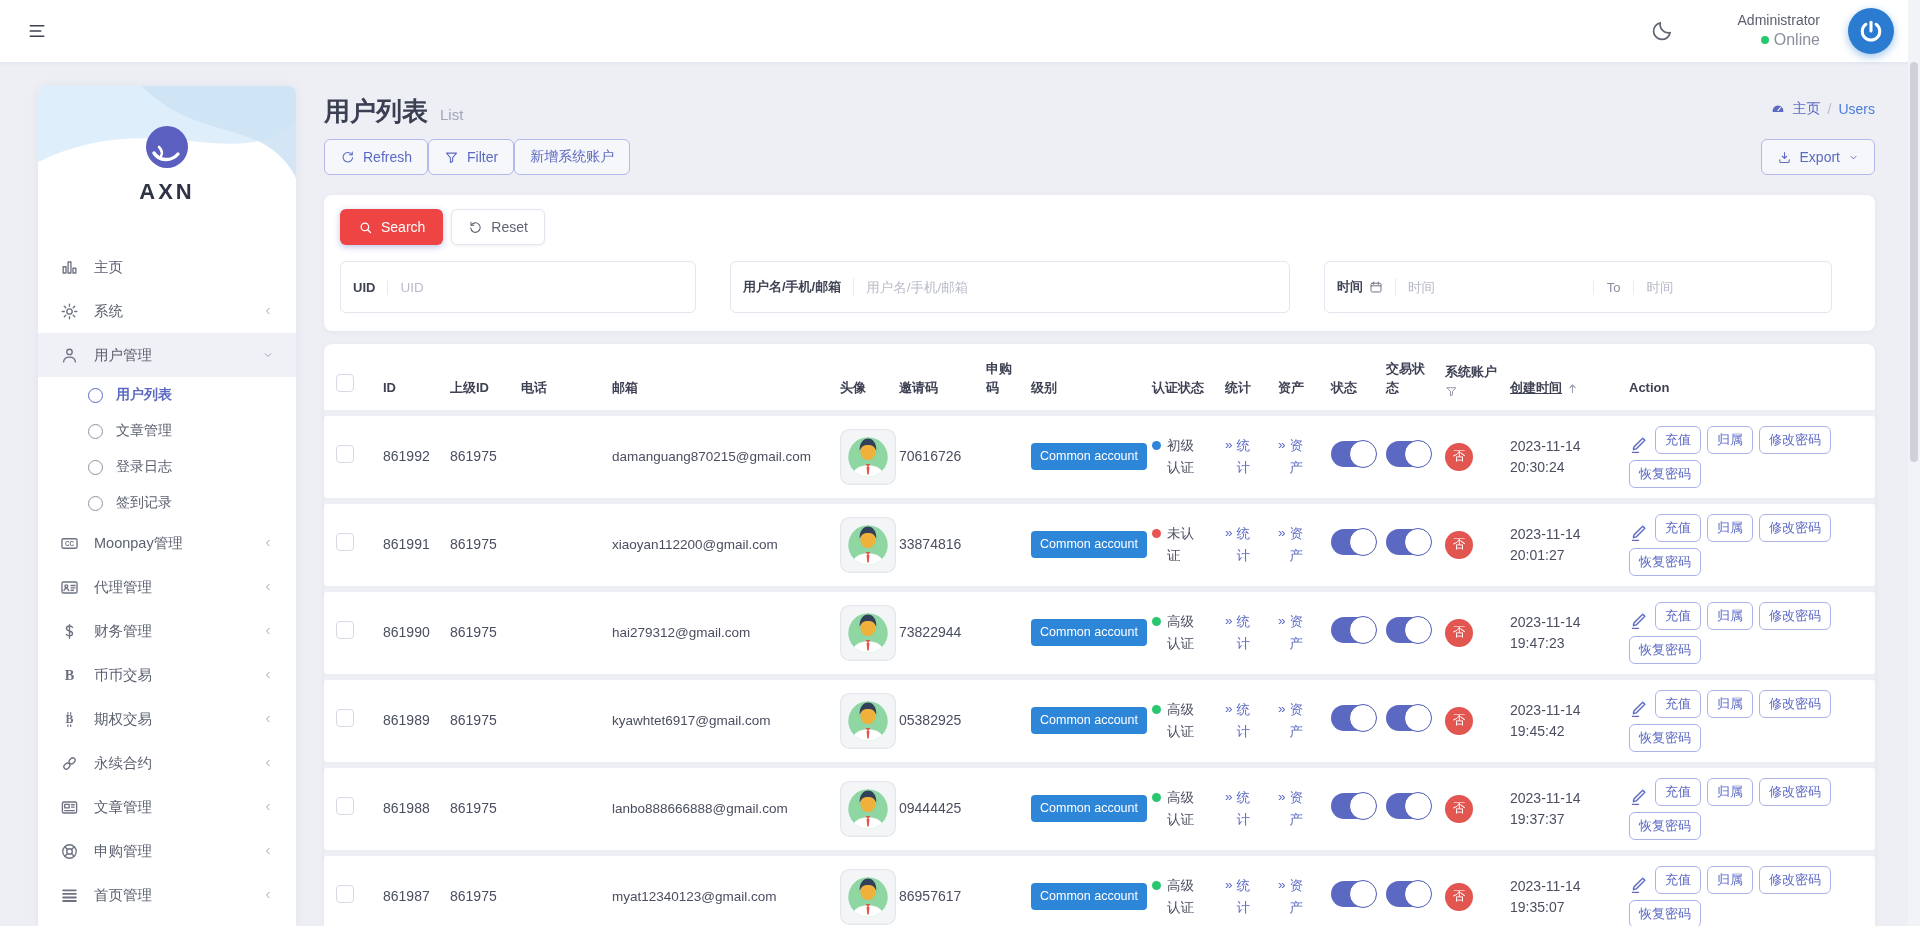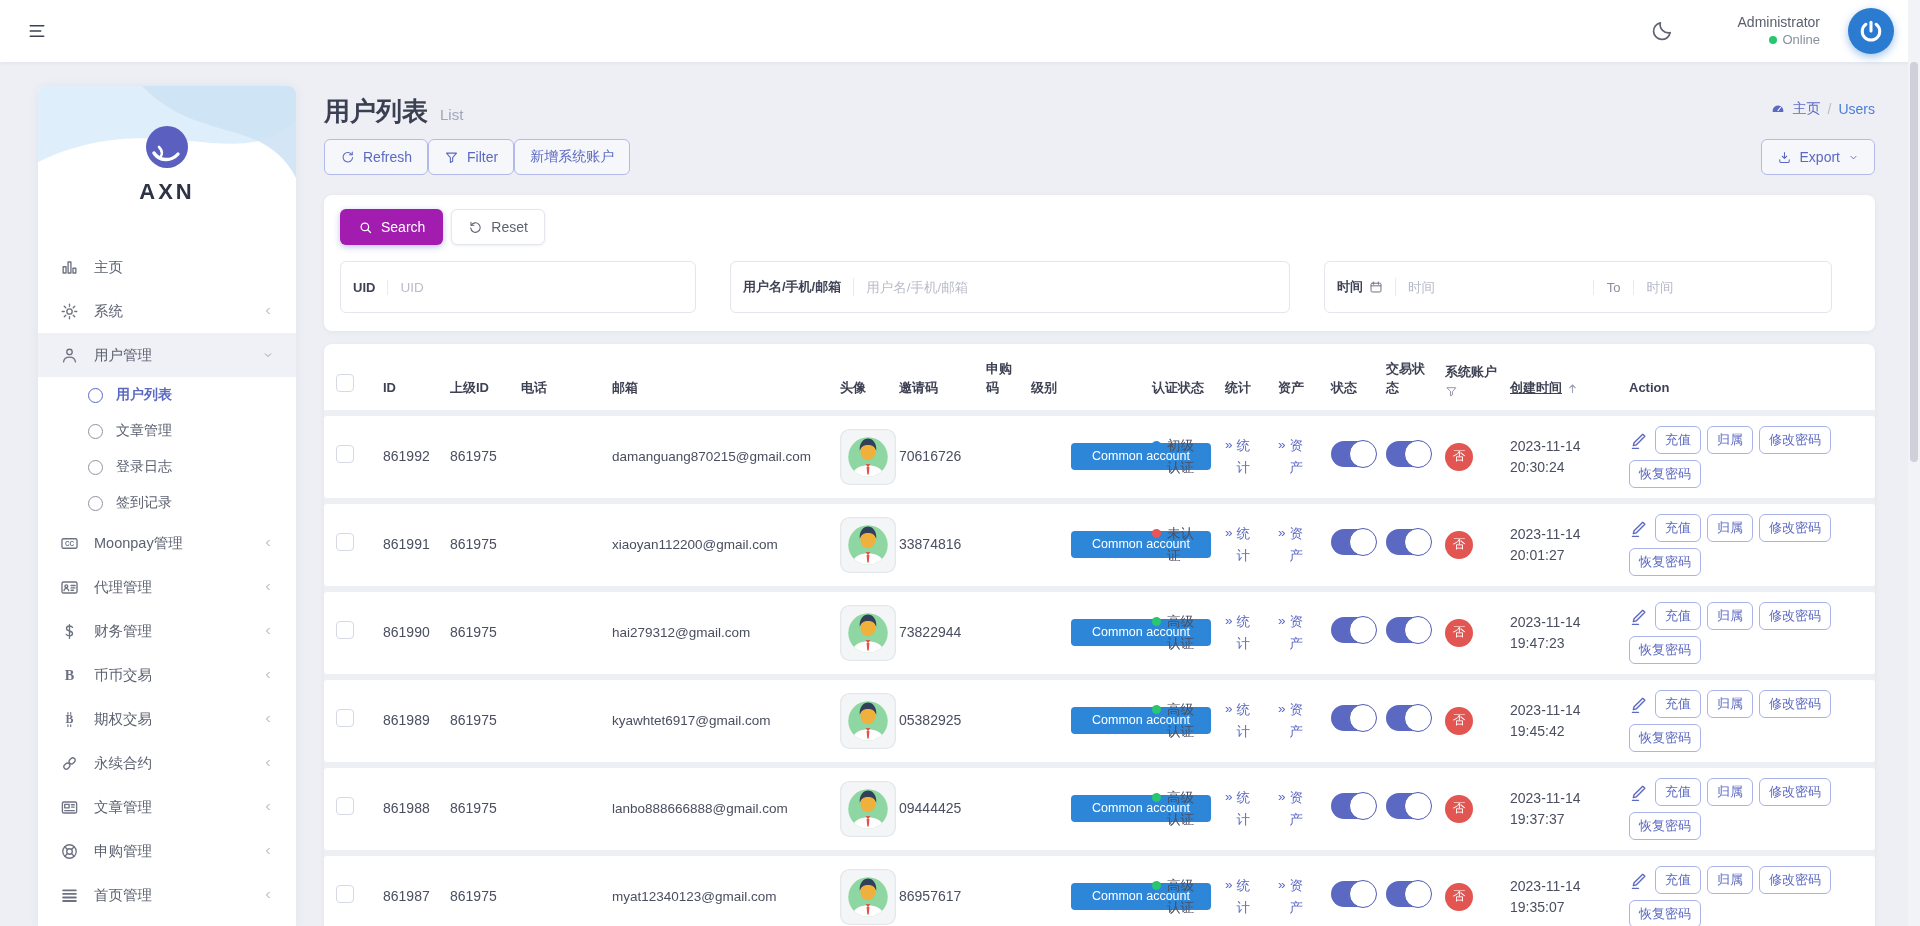--- a/index.html
+++ b/index.html
@@ -9,21 +9,21 @@
 
   
   .topbar { position:absolute; top:0; left:0; right:0; height:62px; background:#fff;
             display:flex; align-items:center; justify-content:space-between; padding:0 26px;
             box-shadow:0 1px 4px rgba(30,35,60,.06); z-index:5; }
   .hamburger { width:22px; height:18px; color:#3d4152; cursor:pointer; }
   .topbar-right { display:flex; align-items:center; gap:28px; }
   .moon-btn { width:24px; height:24px; color:#5f6372; cursor:pointer; }
   .user-block { text-align:right; line-height:1.25;margin-left:36px; }
   .user-name { font-size:14px; color:#5a5e6e; }
-  .user-status { font-size:13px; color:#8a8f9f; display:flex; align-items:center; justify-content:flex-end; gap:5px; }
+  .user-status { font-size:16px; color:#8a8f9f; display:flex; align-items:center; justify-content:flex-end; gap:5px; }
   .status-dot { width:8px; height:8px; border-radius:50%; background:#28c76f; display:inline-block; }
   .top-avatar { width:46px; height:46px; border-radius:50%; background:#2b7cd0; display:flex; align-items:center; justify-content:center; color:#fff; box-shadow:0 3px 8px rgba(43,124,208,.45); cursor:pointer; }
   .top-avatar svg { width:28px; height:28px; }
 
   
   .sidebar { position:absolute; left:38px; top:86px; bottom:0; width:258px; background:#fff;
              border-radius:8px 8px 0 0; box-shadow:0 0 12px rgba(30,35,60,.05); overflow:hidden; z-index:4; }
   .side-wave { position:absolute; top:0; left:0; width:100%; height:140px; }
   .logo-wrap { position:relative; margin-top:38px; display:flex; flex-direction:column; align-items:center; gap:9px; }
   .logo-mark { width:46px; height:46px; }
@@ -55,21 +55,21 @@
   .toolbar { display:flex; align-items:flex-end; margin-top:10px; }
   .btn-outline { display:flex; align-items:center; gap:8px; height:36px; padding:0 15px; border:1px solid #b3baea;
                  border-radius:6px; background:rgba(255,255,255,.5); color:#5b69c2; font-size:14px; cursor:pointer; }
   .btn-outline .bi { width:15px; height:15px; }
   .export-btn { margin-left:auto; }
   .chev-sm { width:11px; height:11px; }
 
   .search-card { margin-top:20px; background:#fff; border-radius:8px; padding:14px 16px 18px; box-shadow:0 1px 5px rgba(30,35,60,.05); }
   .search-row { display:flex; gap:8px; }
   .btn-primary { display:flex; align-items:center; gap:8px; height:36px; padding:0 18px; border:none; border-radius:6px;
-                 background:#a21caf; color:#fff; font-size:14px; cursor:pointer; box-shadow:0 2px 6px rgba(91,105,194,.4);text-align:center; }
+                 background:#ef4444; color:#fff; font-size:14px; cursor:pointer; box-shadow:0 2px 6px rgba(91,105,194,.4);text-align:center; }
   .btn-primary .bi { width:15px; height:15px; }
   .btn-plain { display:flex; align-items:center; gap:8px; height:36px; padding:0 16px; border:1px solid #e4e6ef; border-radius:6px;
                background:#fff; color:#5f6372; font-size:14px; cursor:pointer; box-shadow:0 1px 3px rgba(30,35,60,.08); }
   .btn-plain .bi { width:15px; height:15px; }
   .filters-row { display:flex; gap:34px; margin-top:16px; }
   .fgroup { display:flex; align-items:center; height:52px; border:1px solid #e3e5ef; border-radius:6px; background:#fff; overflow:hidden; }
   .flabel { display:flex; align-items:center; gap:6px; padding:0 12px; font-size:13px; font-weight:bold; color:#3f4254;
             border-right:1px solid #e9ebf2; white-space:nowrap; }
   .flabel .bi { width:14px; height:14px; color:#6d7282; }
   .fgroup input { border:none; outline:none; padding:0 12px; font-size:13.5px; color:#4b4f63; font-family:inherit; min-width:0; flex:1; }
@@ -90,31 +90,31 @@
   .sort-ic { width:13px; height:13px; color:#9aa0b2; }
   .th-col { display:flex; flex-direction:column; align-items:flex-start; gap:3px; }
   .funnel-sm { width:13px; height:13px; color:#8a8f9f; cursor:pointer; }
   .checkbox { width:18px; height:18px; border:1.5px solid #d5d9e4; border-radius:4px; background:#fff; display:inline-block; cursor:pointer; }
 
   .rows-wrap { background:#edeff5; display:flex; flex-direction:column; gap:6px; padding-top:6px; flex:1 1 auto; }
   .row { background:#fff; padding:10px 12px; min-height:80px; border-radius:3px; }
   .cell { font-size:14px; color:#4a4e60; line-height:1.5; }
   .cell-email { font-size:13.5px; word-break:break-all; }
   .avatar { width:44px; height:44px; }
-  .badge-level { display:inline-block; background:#2d86d8; color:#fff; font-size:12.5px; padding:4px 21px; border-radius:4px; white-space:nowrap;margin-left:40px; }
+  .badge-level { display:inline-block; background:#2d86d8; color:#fff; font-size:12.5px; padding:4px 9px; border-radius:4px; white-space:nowrap; }
   .auth { display:flex; align-items:flex-start; gap:6px; font-size:13.5px; }
   .auth .dot { width:9px; height:9px; border-radius:50%; margin-top:6px; flex:none; }
   .auth .atext { display:inline-block; width:2.3em; line-height:1.6; }
   .tlink { color:#5b69c2; font-size:13.5px; display:flex; gap:4px; cursor:pointer; }
   .tlink .guille { flex:none; }
   .tlink .ltext { display:inline-block; width:1.2em; line-height:1.6; }
   .toggle { position:relative; width:44px; height:26px; border-radius:13px; background:#5b69c2; display:inline-block; cursor:pointer; }
   .toggle .knob { position:absolute; right:-2px; top:-1px; width:28px; height:28px; border-radius:50%; background:#fff; border:1px solid #4f5cb5; }
   .badge-no { width:28px; height:28px; border-radius:50%; background:#e25551; color:#fff; font-size:12.5px; display:flex; align-items:center; justify-content:center; }
-  .actions { display:flex; flex-wrap:wrap; gap:6px; align-items:center; padding-right:4px; }
+  .actions { display:flex; flex-wrap:wrap; gap:6px; align-items:flex-end; padding-right:4px; }
   .abtn { border:1px solid #aab3e8; border-radius:6px; background:#fff; color:#5b69c2; font-size:13px; padding:4px 9px; cursor:pointer; white-space:nowrap; }
   .edit-ic { width:20px; height:20px; color:#5b69c2; cursor:pointer; }
 
   
   .scrollbar { position:absolute; right:0; top:0; width:12px; height:100%; background:#f2f3f6; z-index:10; }
   .scroll-thumb { position:absolute; top:62px; left:2px; width:8px; height:400px; border-radius:4px; background:#ced1d9; }
 </style>
 </head>
 <body>
 

